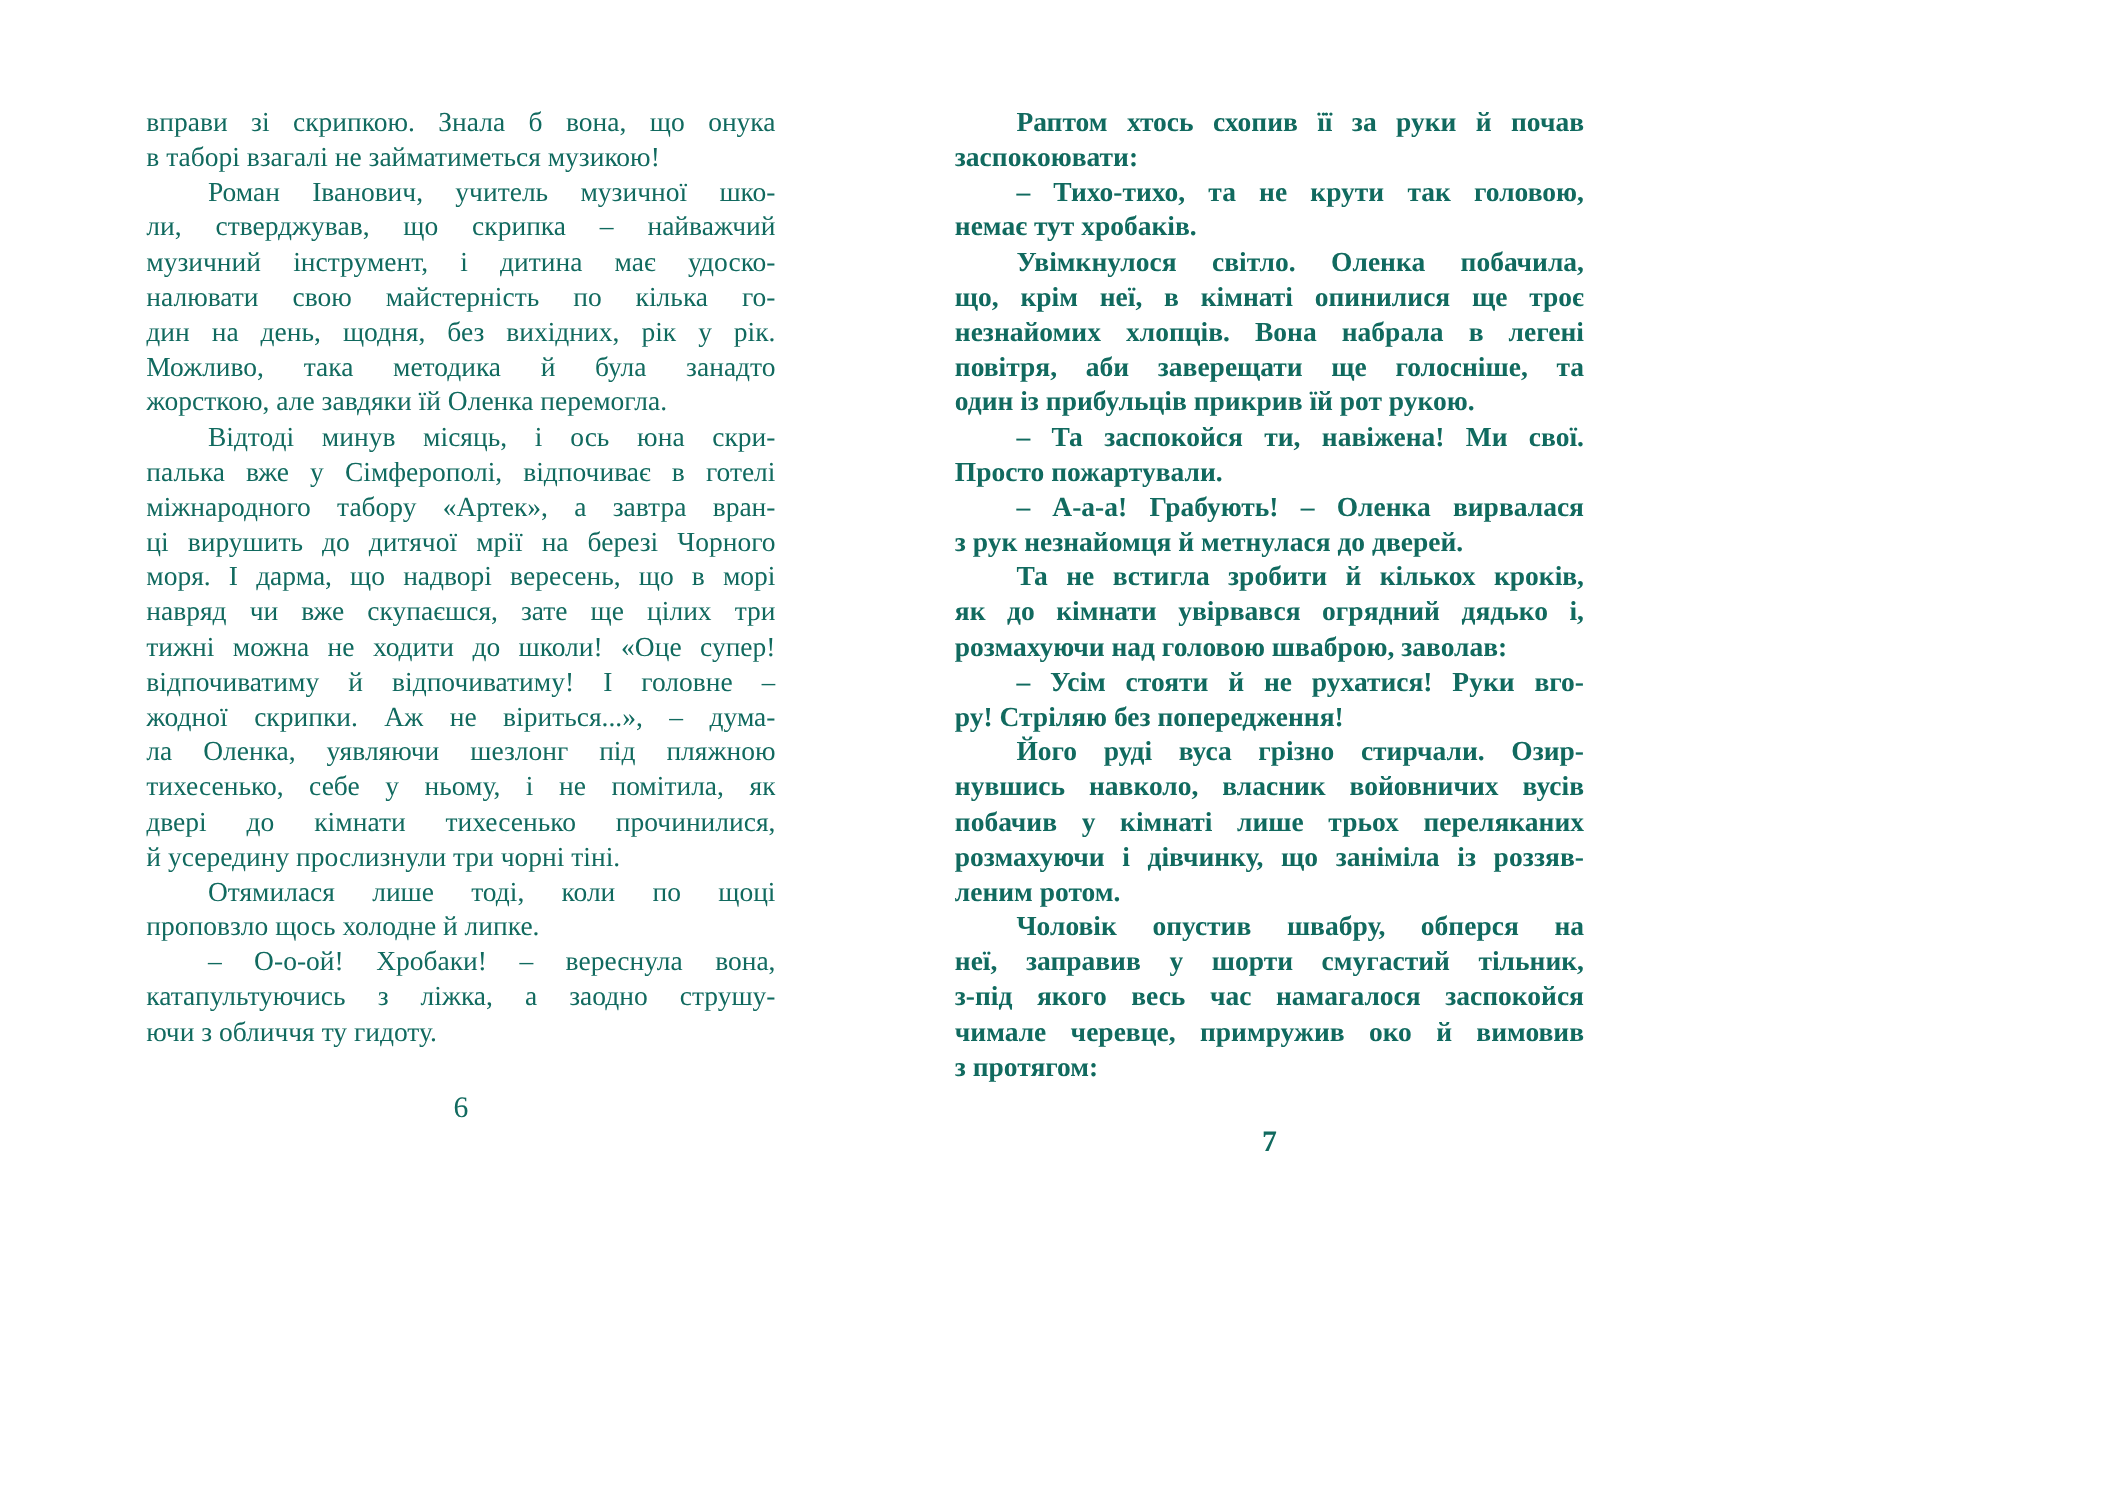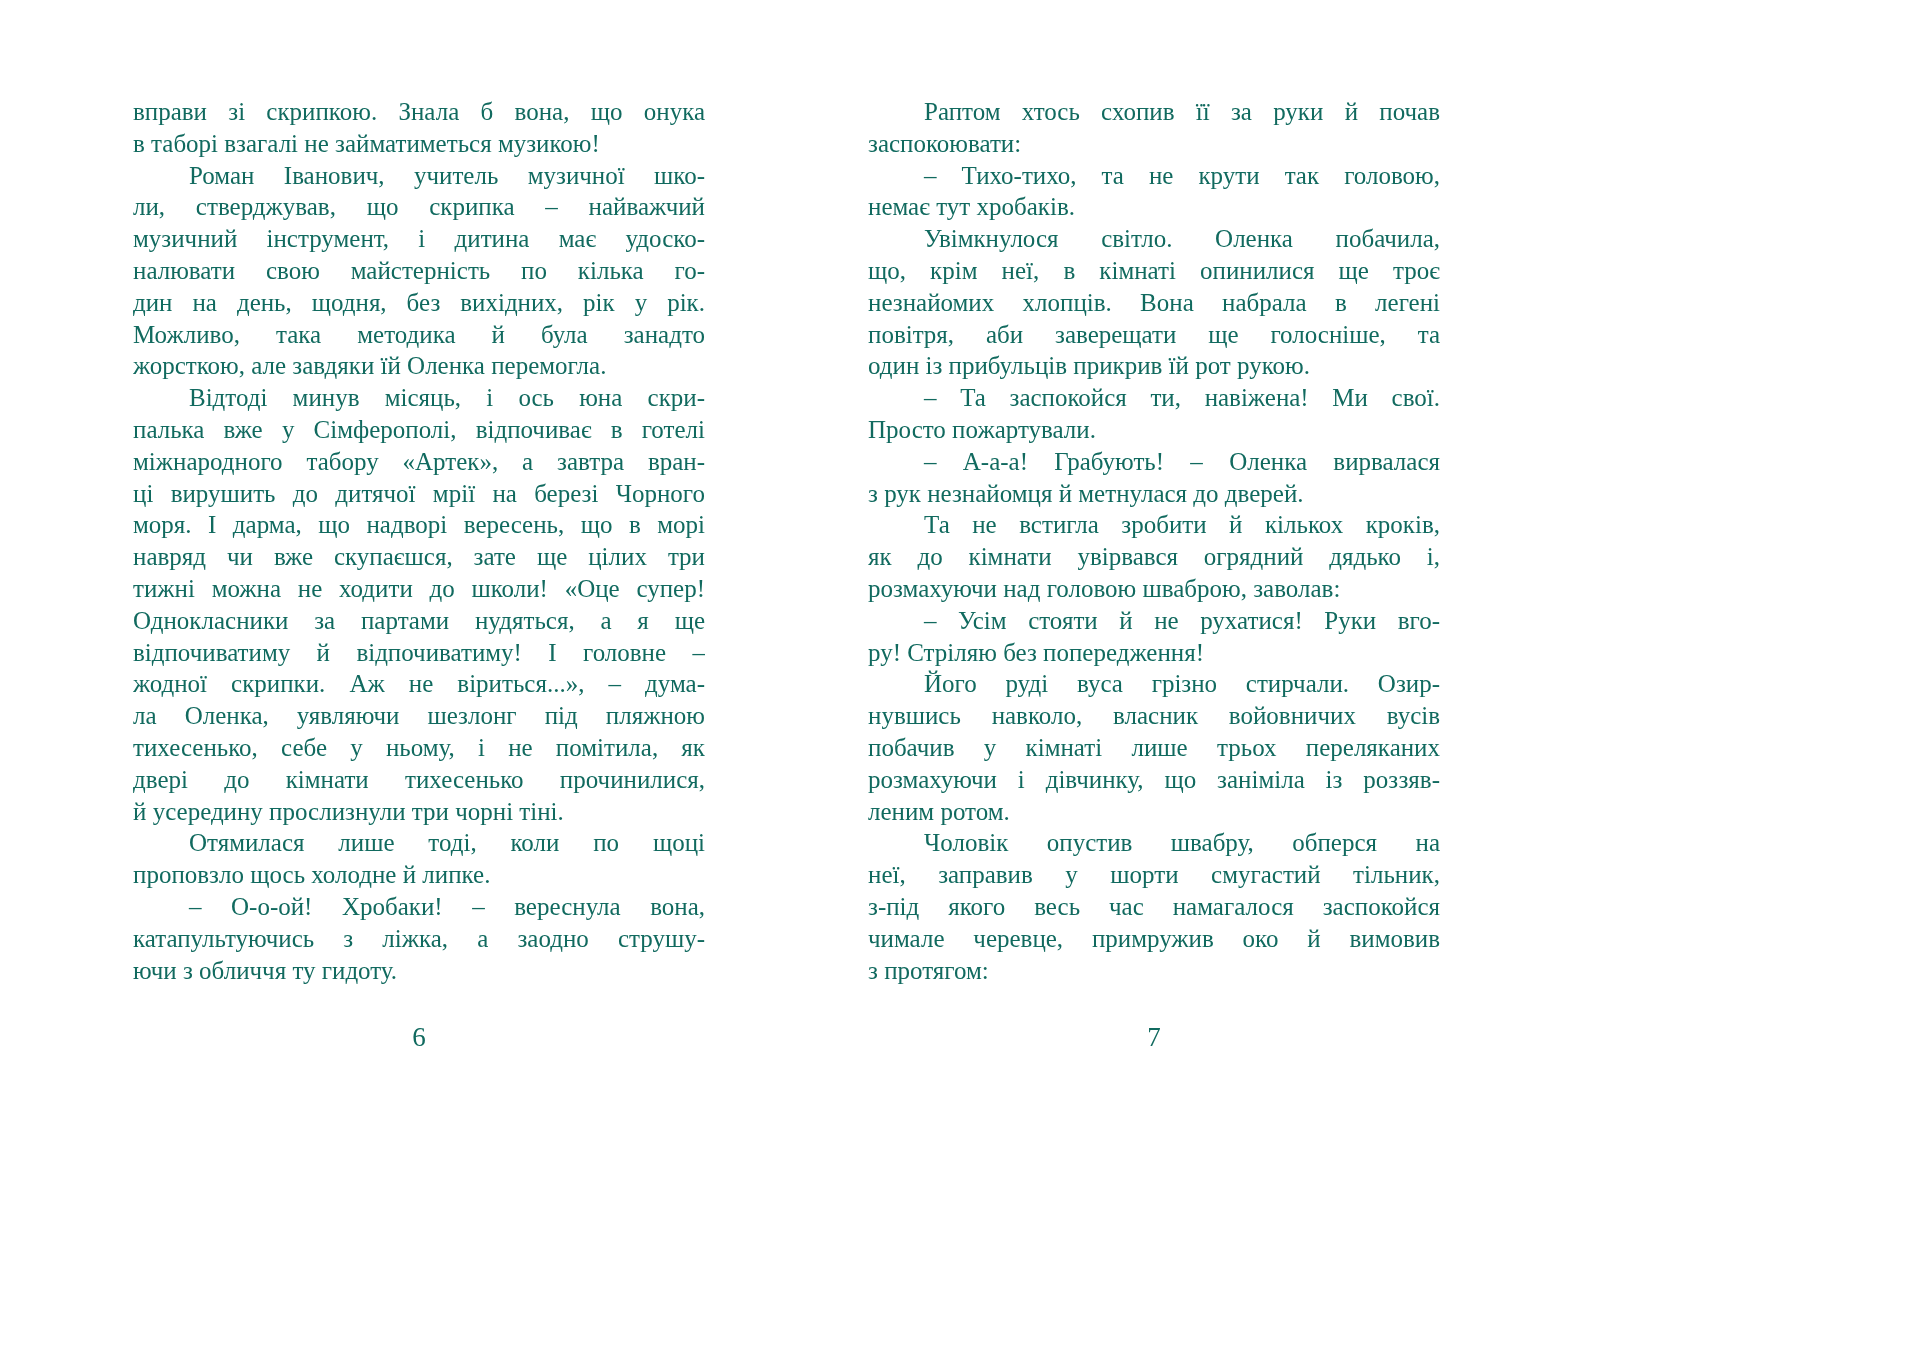--- a/index.html
+++ b/index.html
@@ -11,21 +11,21 @@
     overflow: hidden;
     font-family: "Liberation Serif", "DejaVu Serif", serif;
   }
   .page {
     position: absolute;
     top: 96px;
     width: 572px;
     color: var(--ink, #116a5f);
   }
   .page-left  { left: 133px; }
-  .page-right { left: 868px; }
+  .page-right { left: 868px; font-weight: bold; }
   .page-text {
     font-size: 25px;
     line-height: 31.8px;
   }
   
   .line {
     text-align: justify;
     height: 31.8px;
     overflow: hidden;
   }
@@ -55,21 +55,20 @@
       <div class="line justified">дин на день, щодня, без вихідних, рік у рік.</div>
       <div class="line justified">Можливо, така методика й була занадто</div>
       <div class="line">жорсткою, але завдяки їй Оленка перемогла.</div>
       <div class="line justified indent">Відтоді минув місяць, і ось юна скри-</div>
       <div class="line justified">палька вже у Сімферополі, відпочиває в готелі</div>
       <div class="line justified">міжнародного табору «Артек», а завтра вран-</div>
       <div class="line justified">ці вирушить до дитячої мрії на березі Чорного</div>
       <div class="line justified">моря. І дарма, що надворі вересень, що в морі</div>
       <div class="line justified">навряд чи вже скупаєшся, зате ще цілих три</div>
       <div class="line justified">тижні можна не ходити до школи! «Оце супер!</div>
-      <div class="line justified">Однокласники за партами нудяться, а я ще</div>
       <div class="line justified">відпочиватиму й відпочиватиму! І головне –</div>
       <div class="line justified">жодної скрипки. Аж не віриться...», – дума-</div>
       <div class="line justified">ла Оленка, уявляючи шезлонг під пляжною</div>
       <div class="line justified">тихесенько, себе у ньому, і не помітила, як</div>
       <div class="line justified">двері до кімнати тихесенько прочинилися,</div>
       <div class="line">й усередину прослизнули три чорні тіні.</div>
       <div class="line justified indent">Отямилася лише тоді, коли по щоці</div>
       <div class="line">проповзло щось холодне й липке.</div>
       <div class="line justified indent">– О-о-ой! Хробаки! – вереснула вона,</div>
       <div class="line justified">катапультуючись з ліжка, а заодно струшу-</div>

